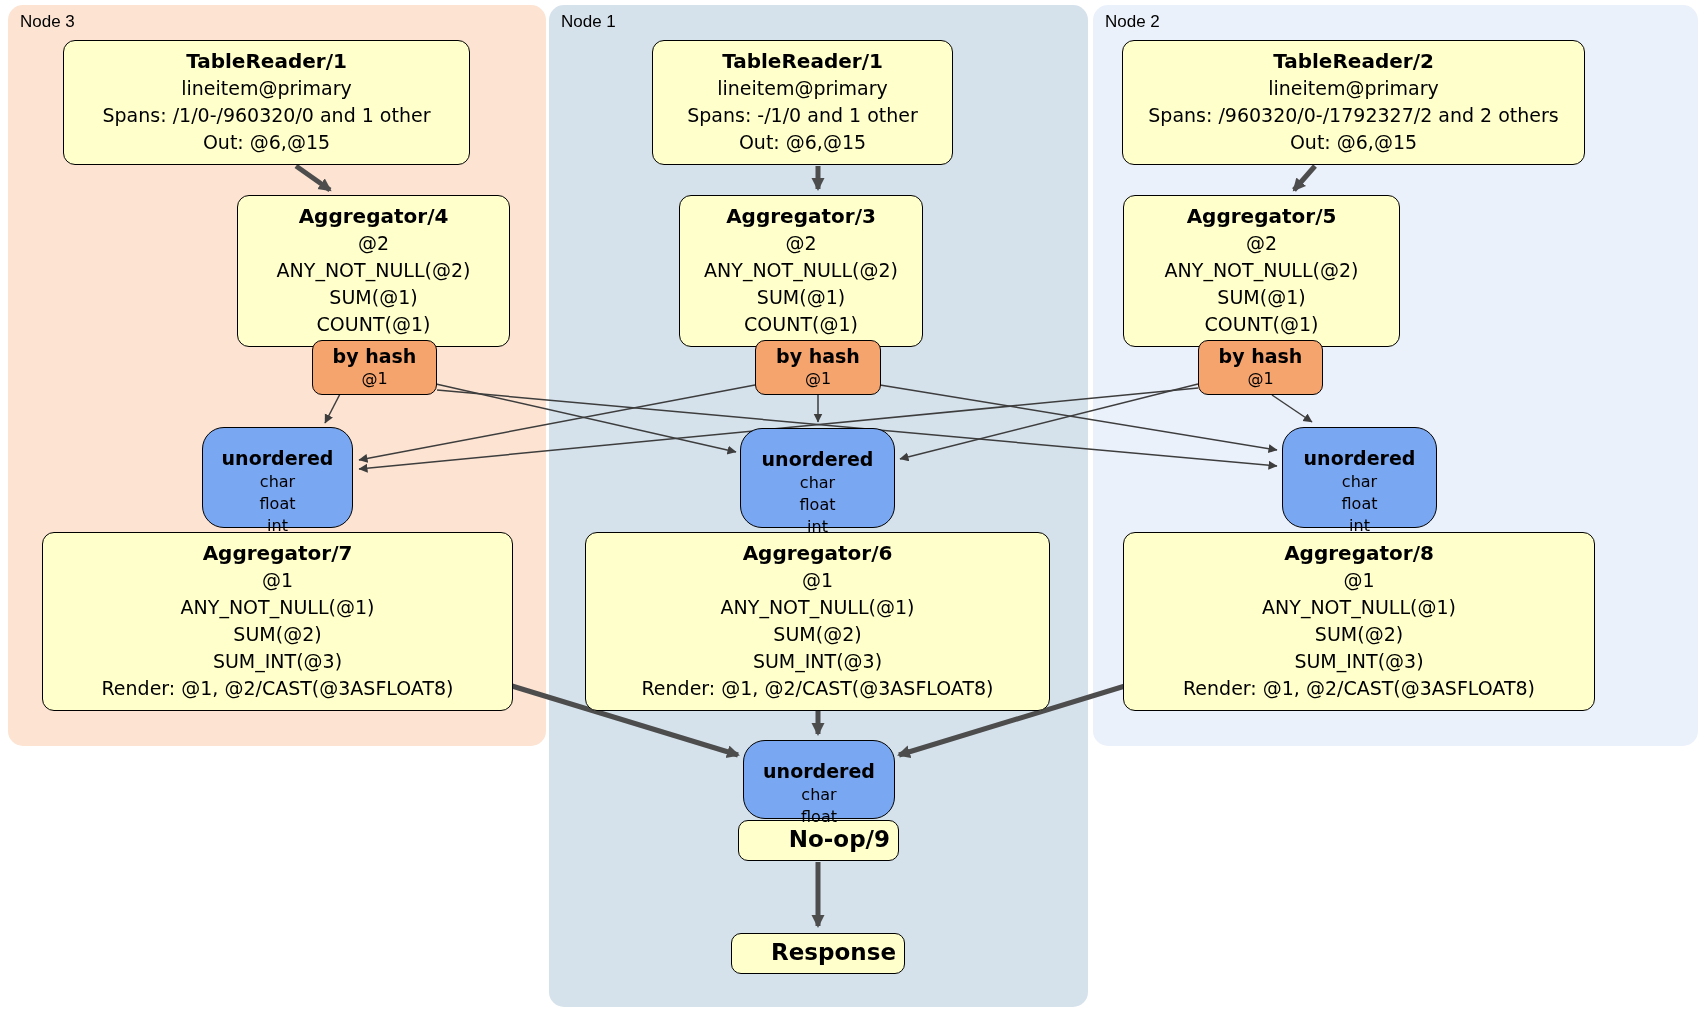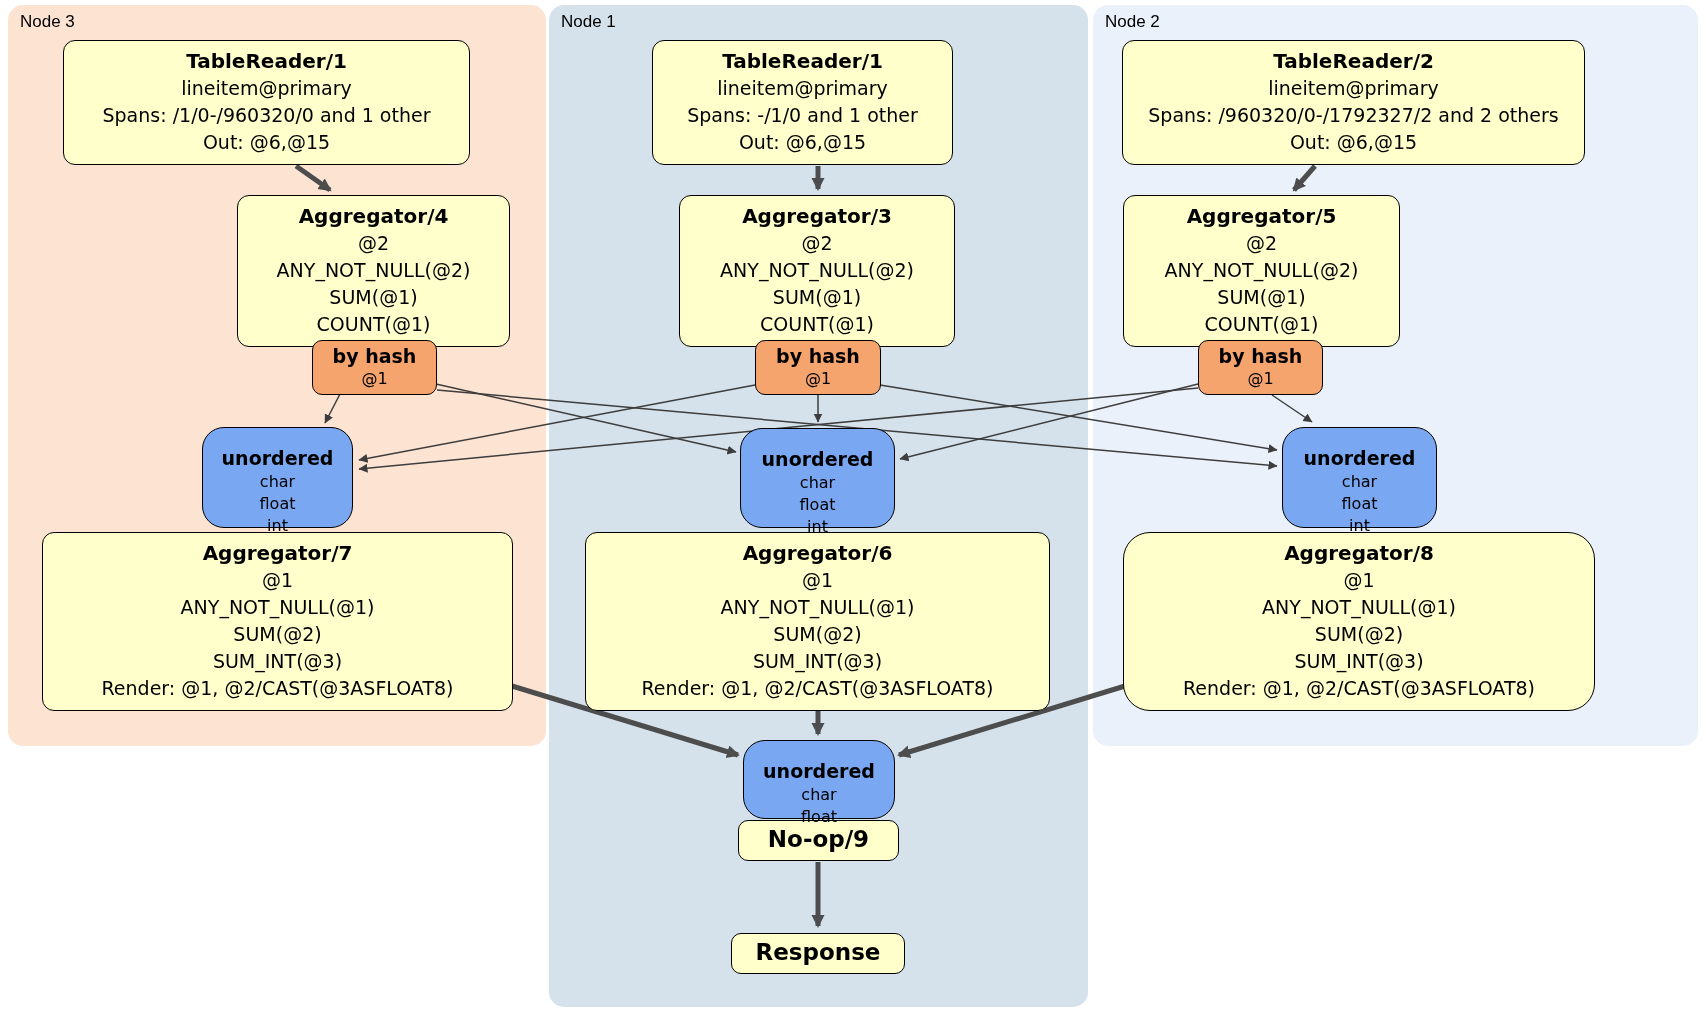--- a/index.html
+++ b/index.html
@@ -19,21 +19,21 @@
   .thick { stroke:#4d4d4d; stroke-width:5; }
 
   .proc {
     position:absolute; z-index:10; box-sizing:border-box;
     background:var(--proc_fill,#ffffcc);
     border:1.6px solid #000; border-radius:12px;
     text-align:center; padding:6px 8px 8px;
   }
   .proc .title { font-weight:bold; font-size:20px; line-height:28px; white-space:nowrap; }
   .proc .pline { font-size:19px; line-height:27px; white-space:nowrap; }
-  .proc.small { padding:3px 8px 5px; border-radius:10px; }
+  .proc.small { padding:3px 8px 5px; border-radius:10px;text-align:right; }
   .proc.small .title { font-size:23px; line-height:31px; }
 
   .router {
     position:absolute; z-index:11; box-sizing:border-box;
     background:var(--router_fill,#f5a46e);
     border:1.6px solid #000; border-radius:10px;
     text-align:center; padding:3px 6px;
   }
   .router .title { font-weight:bold; font-size:19px; line-height:25px; white-space:nowrap; }
   .router .detail { font-size:16px; line-height:20px; white-space:nowrap; }
@@ -113,21 +113,21 @@
   </div>
 
   <div class="proc" style="left:237px; top:195px; width:273px;">
     <div class="title">Aggregator/4</div>
     <div class="pline">@2</div>
     <div class="pline">ANY_NOT_NULL(@2)</div>
     <div class="pline">SUM(@1)</div>
     <div class="pline">COUNT(@1)</div>
   </div>
 
-  <div class="proc" style="left:679px; top:195px; width:276px;">
+  <div class="proc" style="left:679px; top:195px; width:244px;">
     <div class="title">Aggregator/3</div>
     <div class="pline">@2</div>
     <div class="pline">ANY_NOT_NULL(@2)</div>
     <div class="pline">SUM(@1)</div>
     <div class="pline">COUNT(@1)</div>
   </div>
 
   <div class="proc" style="left:1123px; top:195px; width:277px;">
     <div class="title">Aggregator/5</div>
     <div class="pline">@2</div>
@@ -179,21 +179,21 @@
 
   <div class="proc" style="left:585px; top:532px; width:465px;">
     <div class="title">Aggregator/6</div>
     <div class="pline">@1</div>
     <div class="pline">ANY_NOT_NULL(@1)</div>
     <div class="pline">SUM(@2)</div>
     <div class="pline">SUM_INT(@3)</div>
     <div class="pline">Render: @1, @2/CAST(@3ASFLOAT8)</div>
   </div>
 
-  <div class="proc" style="left:1123px; top:532px; width:472px;border-radius:27px;">
+  <div class="proc" style="left:1123px; top:532px; width:472px;">
     <div class="title">Aggregator/8</div>
     <div class="pline">@1</div>
     <div class="pline">ANY_NOT_NULL(@1)</div>
     <div class="pline">SUM(@2)</div>
     <div class="pline">SUM_INT(@3)</div>
     <div class="pline">Render: @1, @2/CAST(@3ASFLOAT8)</div>
   </div>
 
   <div class="sync" style="left:743px; top:740px; width:152px; height:79px;">
     <div class="title">unordered</div>

